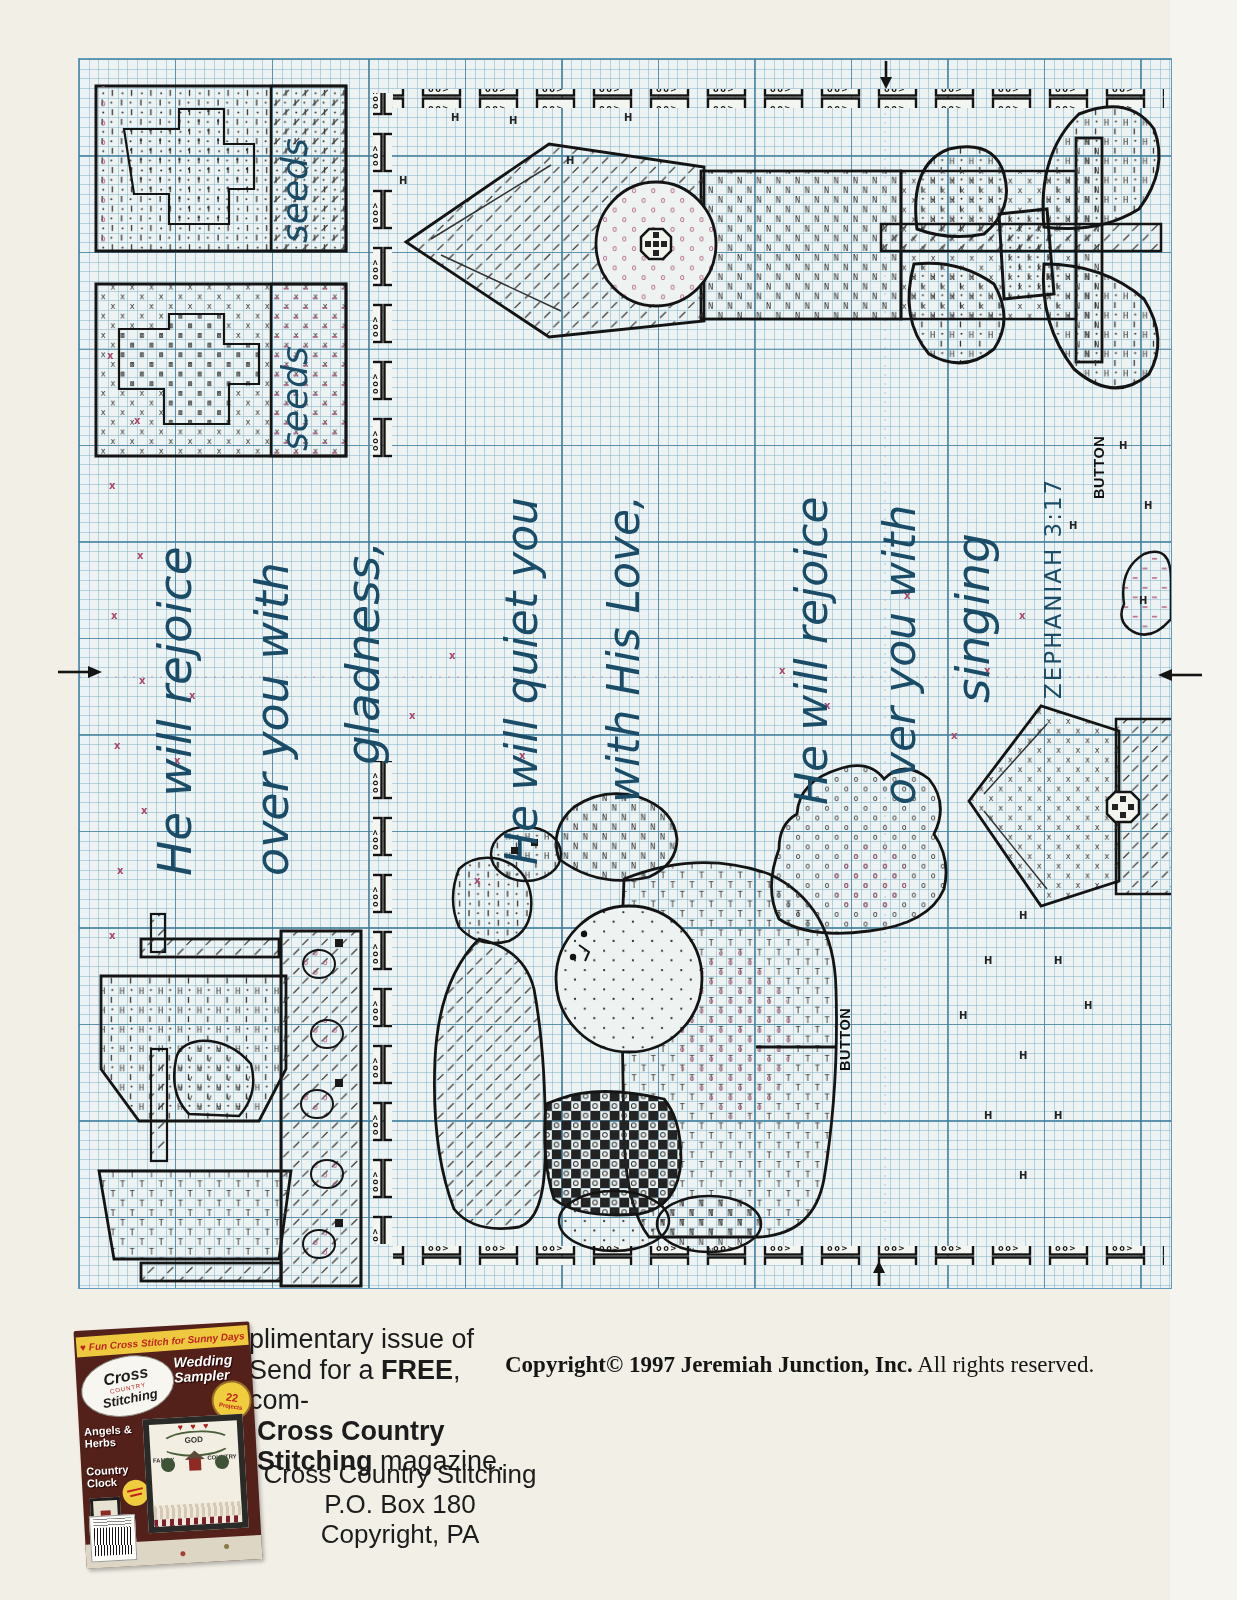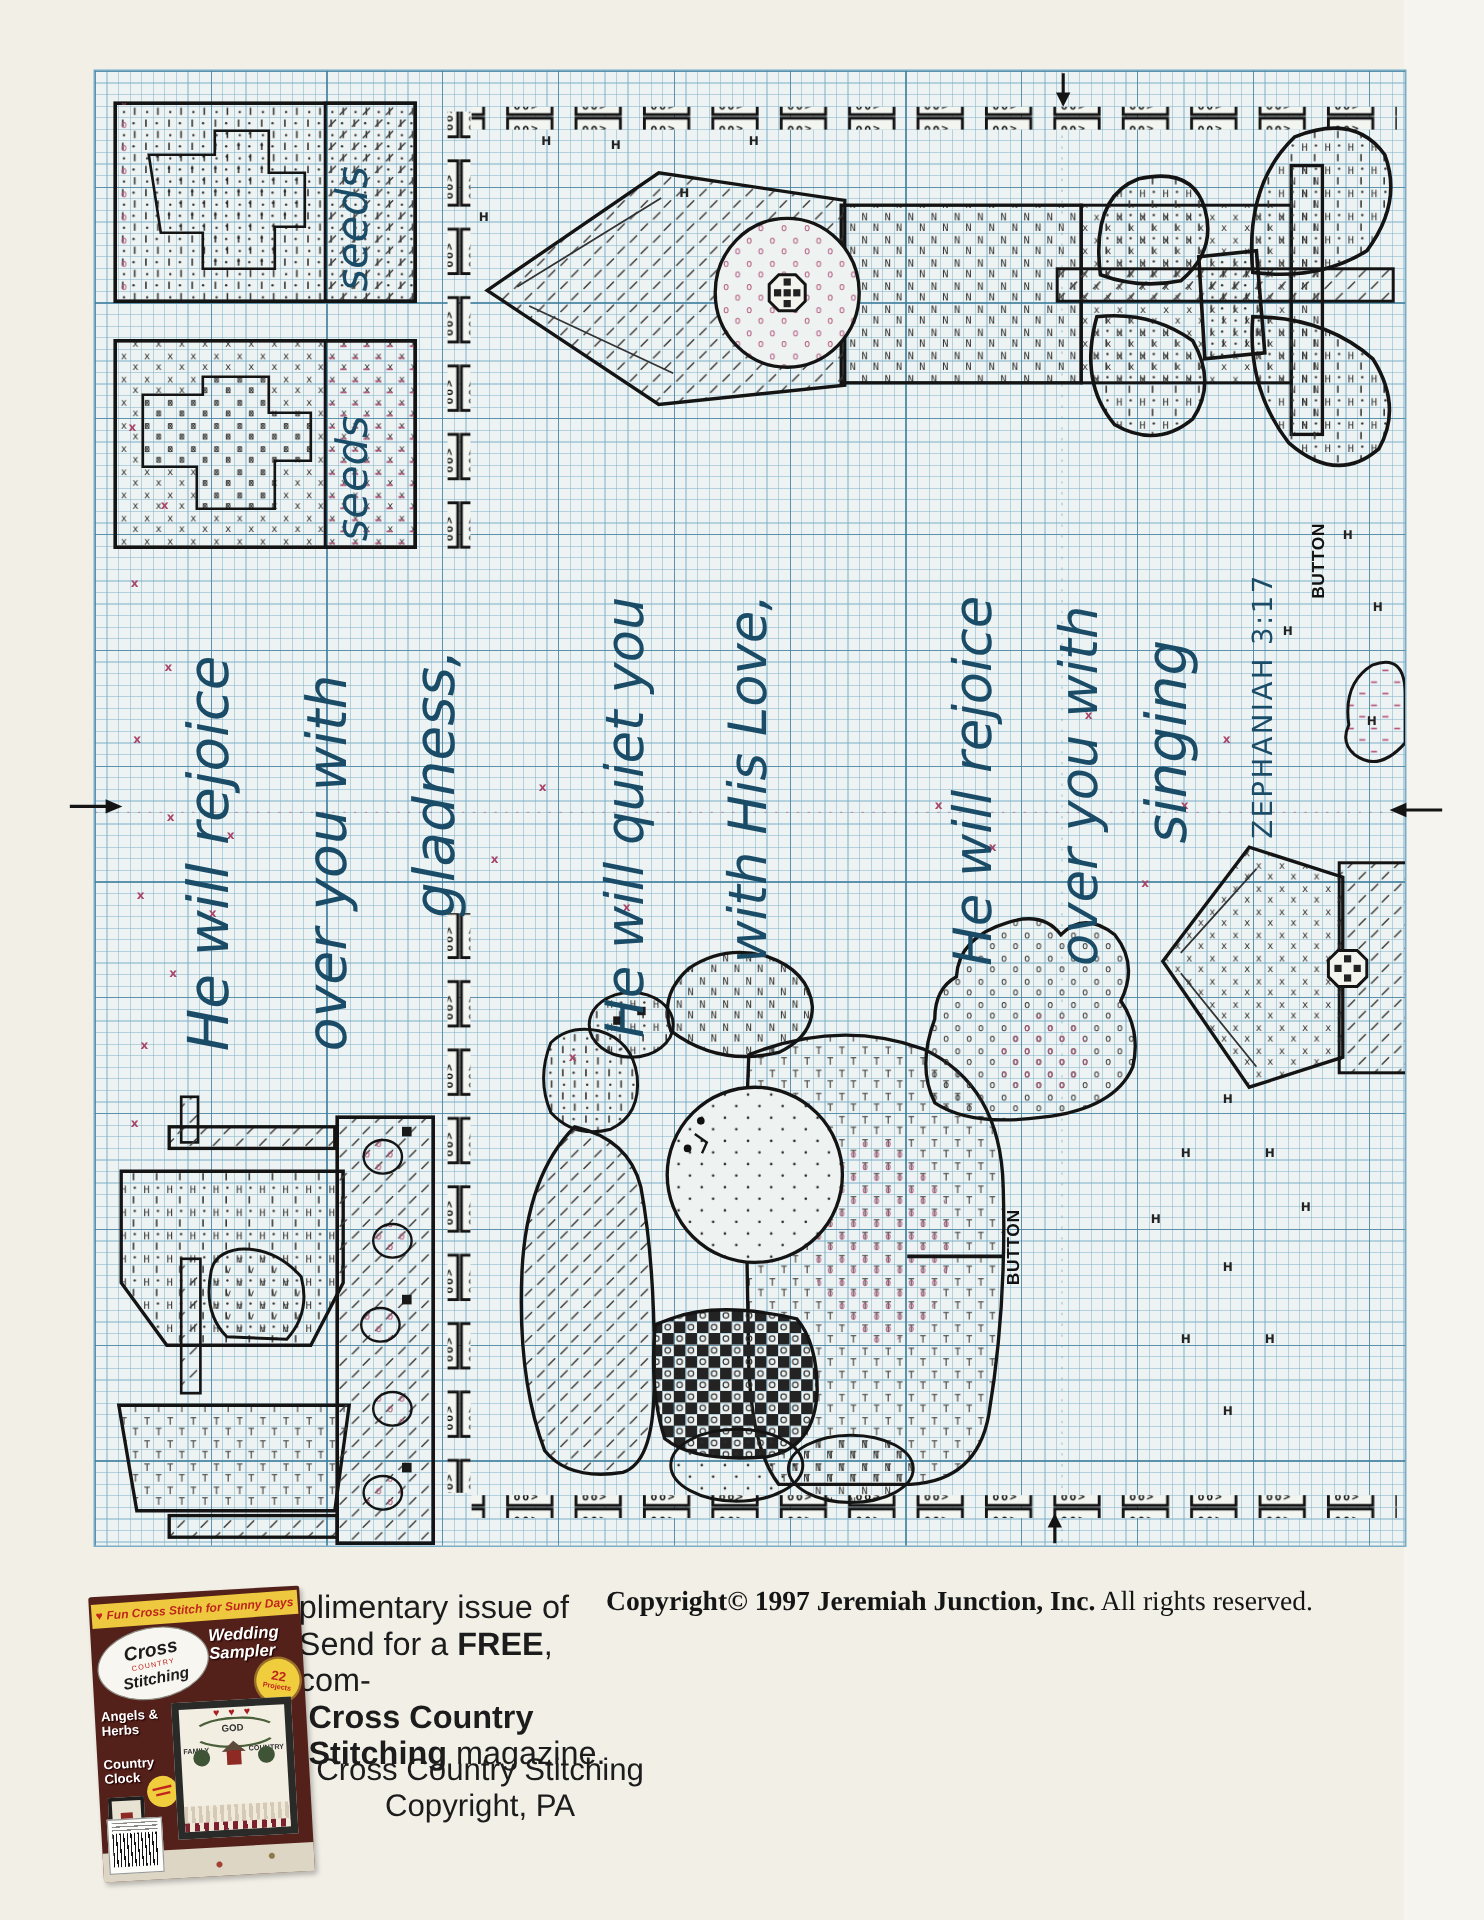--- a/index.html
+++ b/index.html
@@ -24,21 +24,21 @@
   
   .vt{position:absolute;transform-origin:0 0;transform:rotate(-90deg);white-space:nowrap;
       font-family:"DejaVu Sans",sans-serif;font-style:italic;color:#1a4c68;line-height:1.12;}
   .vt-ref{font-style:normal;letter-spacing:2px;font-weight:500;}
   .vt-label{font-style:normal;color:#111;font-family:"Liberation Sans",sans-serif;
             font-weight:600;letter-spacing:.5px;}
   .handnote{position:absolute;left:902px;top:55px;font-family:"DejaVu Sans",sans-serif;
             font-size:20px;font-weight:500;color:#141414;}
   .marker{position:absolute;}
   
-  .copyright{position:absolute;left:505px;top:1322px;width:690px;font-family:"Liberation Serif",serif;
+  .copyright{position:absolute;left:505px;top:1352px;width:690px;font-family:"Liberation Serif",serif;
              font-size:23px;color:#151515;}
   .copyright b{font-weight:bold;}
   .adtext{position:absolute;left:249px;top:1324px;width:270px;font-size:27px;line-height:1.13;color:#1c1c1c;}
   .adtext .ind{margin-left:8px;}
   .address{position:absolute;left:250px;top:1460px;width:300px;text-align:center;font-size:26px;
            line-height:1.15;color:#1c1c1c;}
   
   .cover{position:absolute;left:80px;top:1326px;width:176px;height:238px;background:#53201a;
          transform:rotate(-3.2deg);border-radius:2px;box-shadow:2px 3px 4px rgba(0,0,0,.25);}
   .mag-banner{position:absolute;left:2px;top:5px;right:2px;height:20px;background:#eec93f;
@@ -356,20 +356,21 @@
 
   <div class="adtext">
     <div>plimentary issue of</div>
     <div><span>Send for a </span><b>FREE</b><span>, com-</span></div>
     <div class="ind"><b>Cross Country</b></div>
     <div class="ind"><b>Stitching</b><span> magazine.</span></div>
   </div>
 
   <div class="address">
     <div style="font-weight:normal;">Cross Country Stitching</div>
+    <div>P.O. Box 180</div>
     <div>Copyright, PA</div>
   </div>
 
   <div class="cover">
     <div class="mag-banner">
       <span class="ht">♥</span>
       <span>Fun Cross Stitch for Sunny Days</span>
     </div>
     <div class="mag-logo">
       <span class="l1">Cross</span>

